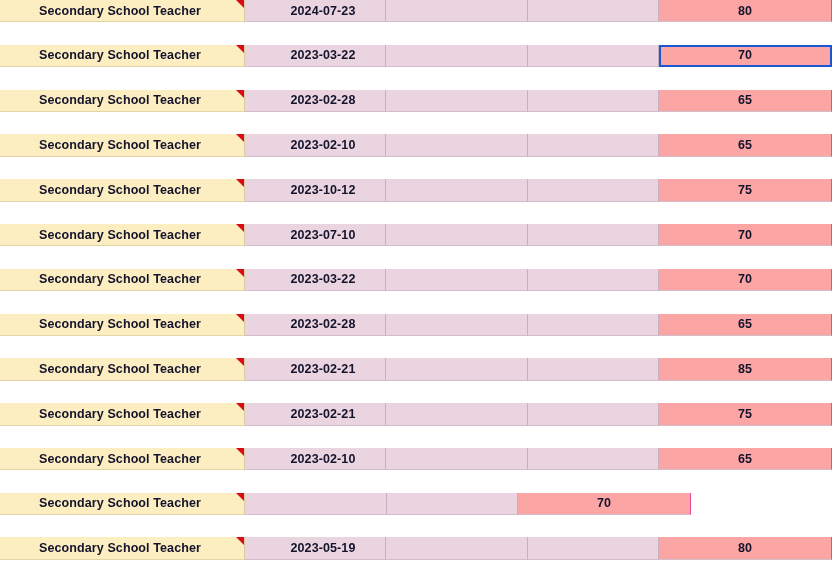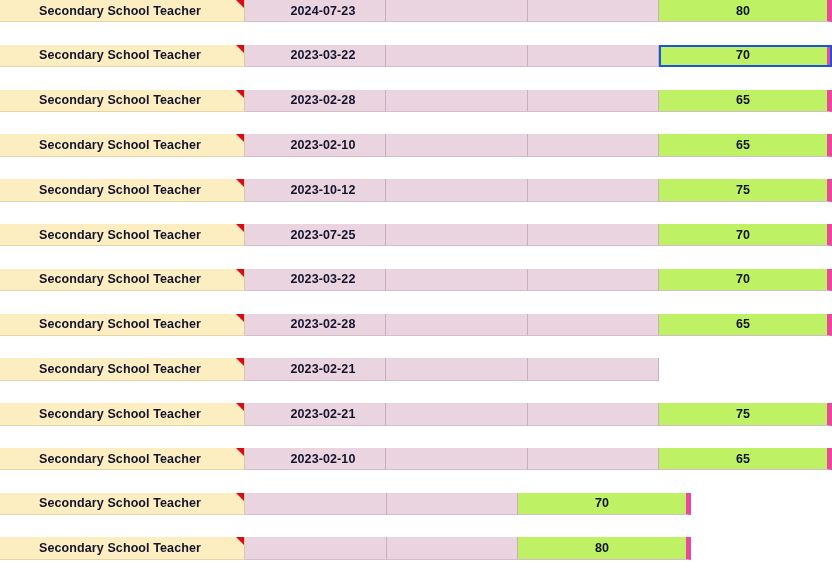--- a/index.html
+++ b/index.html
@@ -85,23 +85,23 @@
   .col-d {
     width: 131px;
     min-width: 131px;
     background: #ead4e0;
     border-bottom: 1px solid #d5bccb;
     border-right: 1px solid #c8aebf;
   }
   .col-e {
     width: 173px;
     min-width: 173px;
-    background: #bef264;
+    background: #fca5a5;
     border-bottom: 1px solid #d5bccb;
-    border-right: 5px solid #ec4899;
+    border-right: 1px solid #ec4899;
   }
 
   .col-b .txt, .col-e .txt {
     font-weight: bold;
     font-size: 12.5px;
   }
 
   
   .sel-overlay {
     position: absolute;
@@ -208,21 +208,21 @@
       <div class="cell col-e">
         <span class="txt">75</span>
       </div>
     </div>
     <div class="row" style="top: 112px;">
       <div class="cell col-a">
         <span class="txt">Secondary School Teacher</span>
         <span class="comment-marker"></span>
       </div>
       <div class="cell col-b">
-        <span class="txt">2023-07-25</span>
+        <span class="txt">2023-07-10</span>
       </div>
       <div class="cell col-c">
         <span class="txt"></span>
       </div>
       <div class="cell col-d">
         <span class="txt"></span>
       </div>
       <div class="cell col-e">
         <span class="txt">70</span>
       </div>
@@ -270,20 +270,23 @@
       </div>
       <div class="cell col-b">
         <span class="txt">2023-02-21</span>
       </div>
       <div class="cell col-c">
         <span class="txt"></span>
       </div>
       <div class="cell col-d">
         <span class="txt"></span>
       </div>
+      <div class="cell col-e">
+        <span class="txt">85</span>
+      </div>
     </div>
     <div class="row" style="top: 201.6px;">
       <div class="cell col-a">
         <span class="txt">Secondary School Teacher</span>
         <span class="comment-marker"></span>
       </div>
       <div class="cell col-b">
         <span class="txt">2023-02-21</span>
       </div>
       <div class="cell col-c">
@@ -326,20 +329,23 @@
         <span class="txt"></span>
       </div>
       <div class="cell col-e">
         <span class="txt">70</span>
       </div>
     </div>
     <div class="row" style="top: 268.8px;">
       <div class="cell col-a">
         <span class="txt">Secondary School Teacher</span>
         <span class="comment-marker"></span>
+      </div>
+      <div class="cell col-b">
+        <span class="txt">2023-05-19</span>
       </div>
       <div class="cell col-c">
         <span class="txt"></span>
       </div>
       <div class="cell col-d">
         <span class="txt"></span>
       </div>
       <div class="cell col-e">
         <span class="txt">80</span>
       </div>

